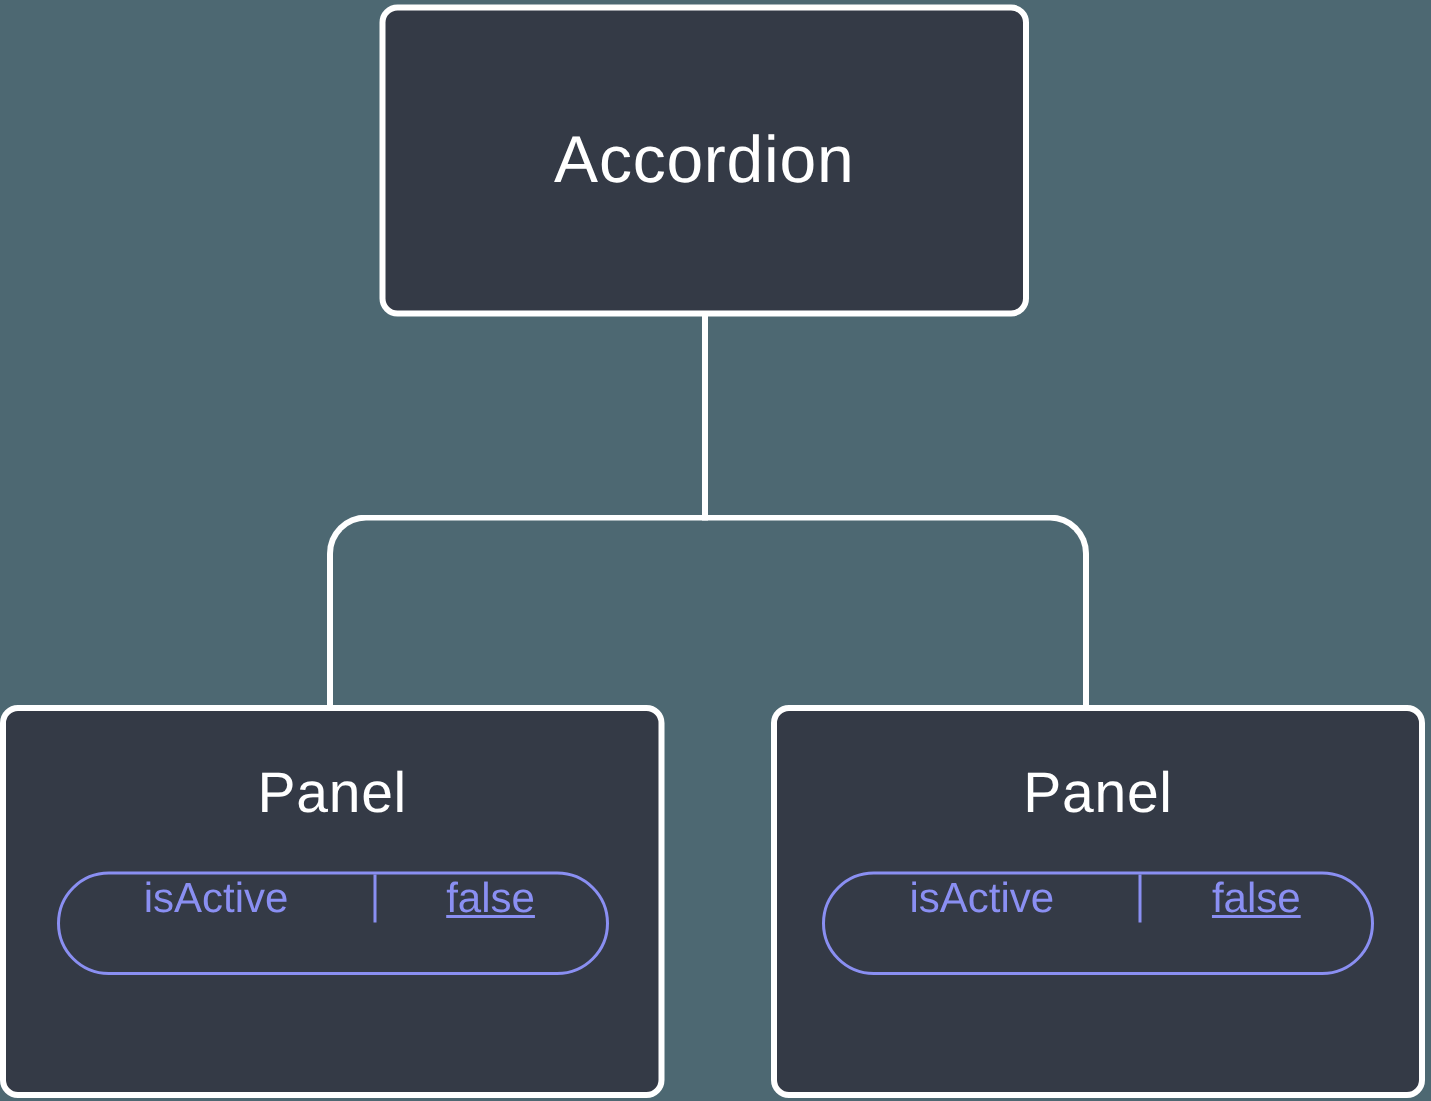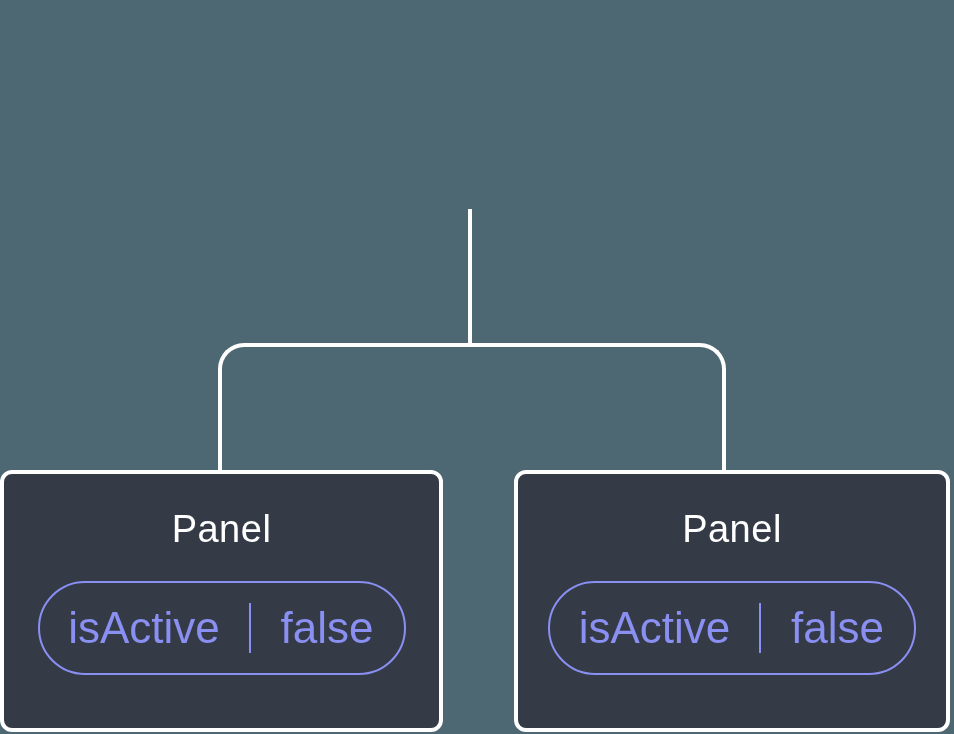--- a/index.html
+++ b/index.html
@@ -72,48 +72,52 @@
   }
   .node-panel .node-label {
     margin-top: 34px;
     font-size: 38px;
     letter-spacing: 0.5px;
   }
   .state-pill {
     box-sizing: border-box;
     margin-top: 30px;
     width: 368px;
-    height: 94px;
+    height: 69px;
     border: 2.5px solid var(--state-accent, #8a8ff2);
     border-radius: 50px;
     display: flex;
-    align-items: center;
+    align-items: flex-start;
     color: var(--state-accent, #8a8ff2);
-    font-size: 44px;
+    font-size: 28px;
   }
   .pill-key {
     flex: 0 0 58%;
     box-sizing: border-box;
     border-right: 2.5px solid var(--state-accent, #8a8ff2);
     display: flex;
     align-items: center;
     justify-content: center;
   }
   .pill-value {
     flex: 1 1 auto;
     display: flex;
     align-items: center;
     justify-content: center;
+    text-decoration: underline;
   }
 </style>
 </head>
 <body>
 
 <div class="canvas">
 
+  <div class="node node-root">
+    <span class="node-label">Accordion</span>
+  </div>
 
   <div class="connector-stem"></div>
   <div class="connector-bracket"></div>
 
   <div class="node node-panel node-panel-left">
     <span class="node-label">Panel</span>
     <div class="state-pill">
       <span class="pill-key">isActive</span>
       <span class="pill-value">false</span>
     </div>

